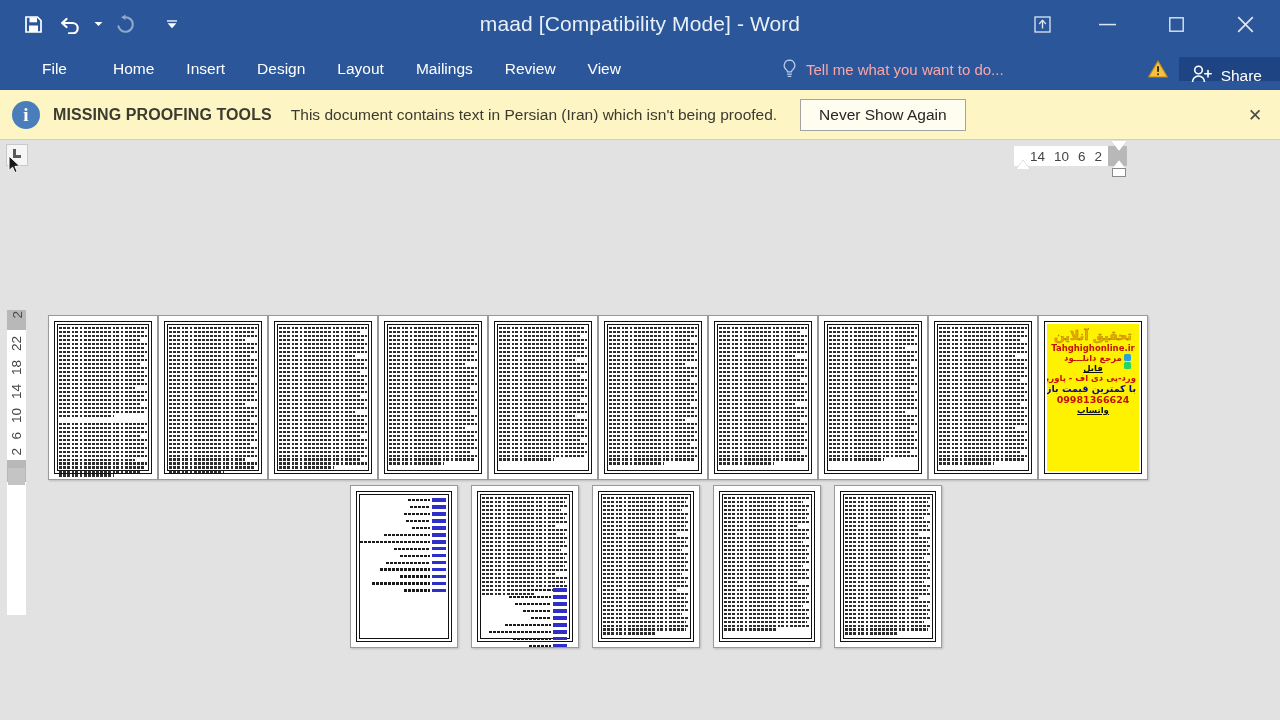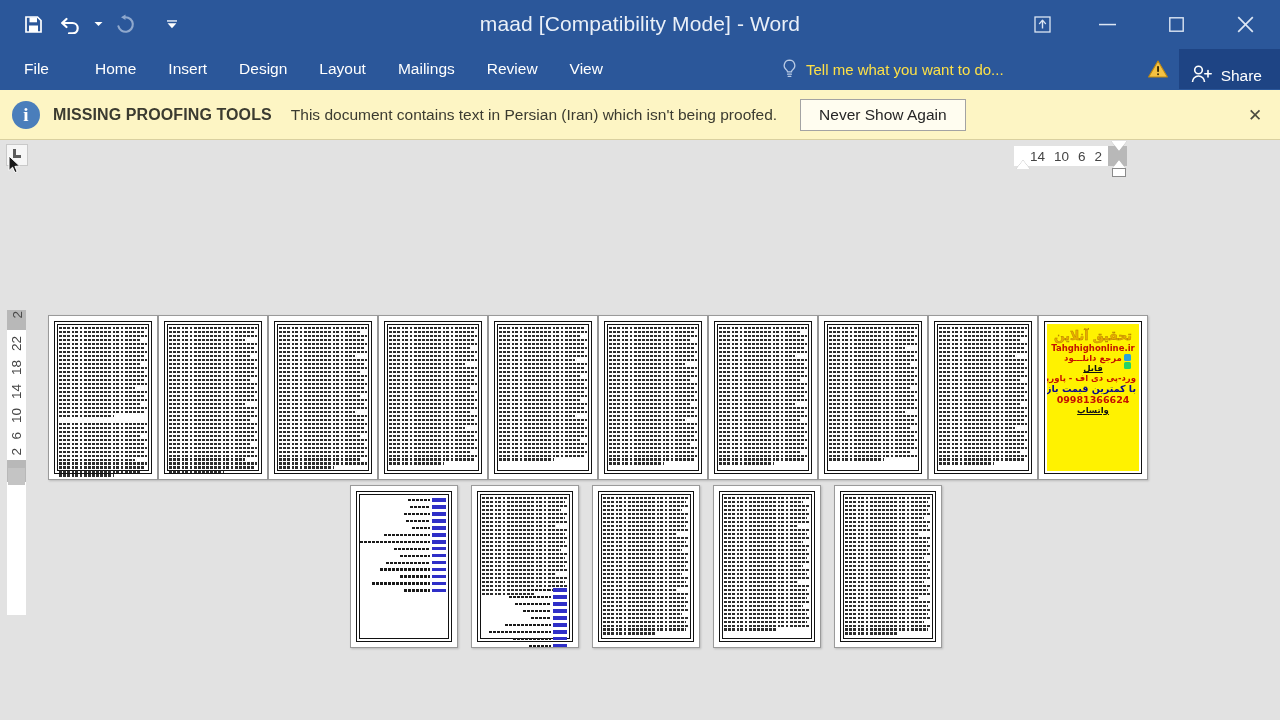--- a/index.html
+++ b/index.html
@@ -61,40 +61,40 @@
     background: #2b579a;
     display: flex; align-items: center;
   }
   .tabs { display: flex; align-items: center; }
   .tab {
     color: #ffffff; font-size: 15.5px;
     padding: 0 16px; height: 42px;
     display: flex; align-items: center;
     white-space: nowrap;
   }
-  .tab.file { padding-left: 24px; padding-right: 30px; }
+  .tab.file { padding-left: 42px; padding-right: 30px; }
 
   .tellme {
     position: absolute; left: 782px; top: 0; height: 42px;
     display: flex; align-items: center; gap: 9px;
-    color: #fde047; font-size: 15px;
+    color: #fca5a5; font-size: 15px;
   }
   .bulb { width: 15px; height: 20px; }
 
   .ribbon-right {
     position: absolute; right: 0; top: 0; height: 42px;
     display: flex; align-items: center;
   }
   .warn-btn {
     width: 42px; height: 42px;
     display: flex; align-items: center; justify-content: center;
   }
   .share-btn {
     display: flex; align-items: center; gap: 8px;
-    height: 40px; padding: 13px 18px 0 12px;
+    height: 24px; padding: 13px 18px 0 12px;
     background: #1e4484; color: #ffffff; font-size: 15.5px;
   }
 
   
   .msgbar {
     position: absolute; top: 90px; left: 0;
     width: 1280px; height: 50px;
     background: #fdf5c4;
     border-bottom: 1px solid #d9d0a0;
     display: flex; align-items: center;

